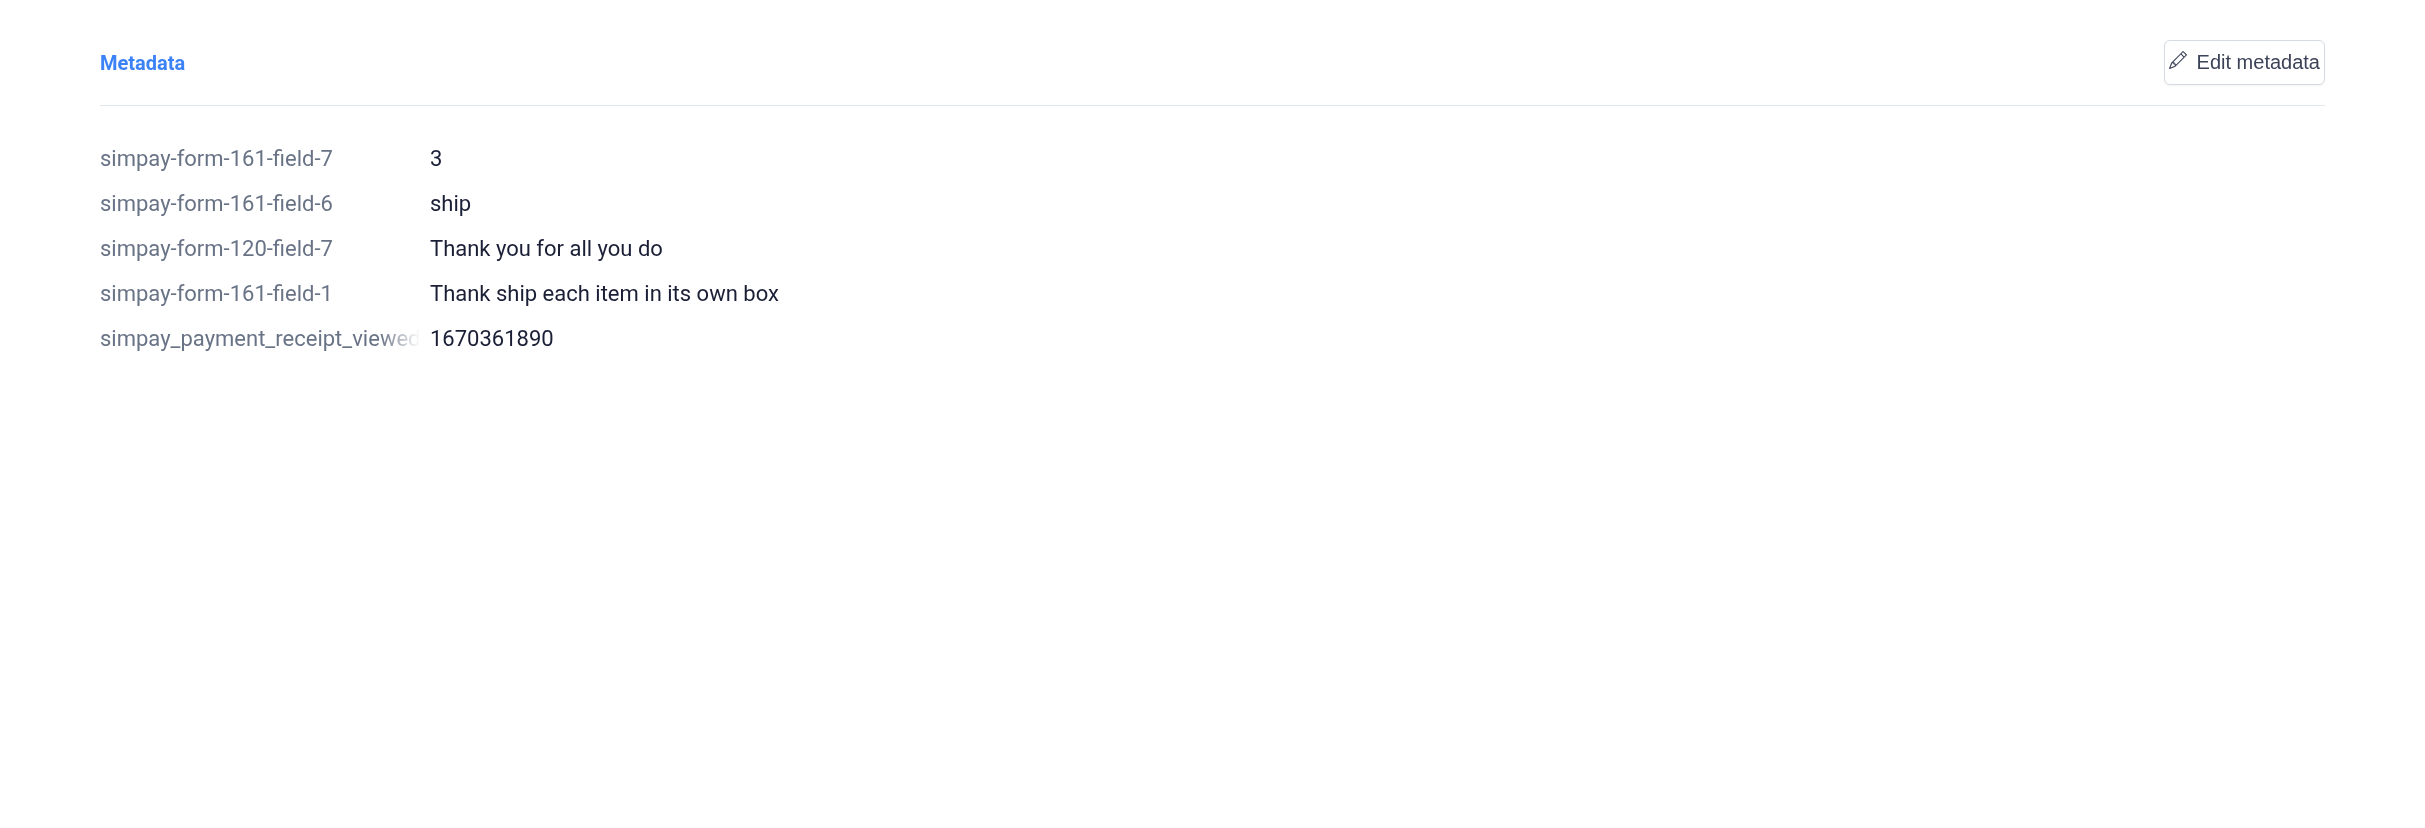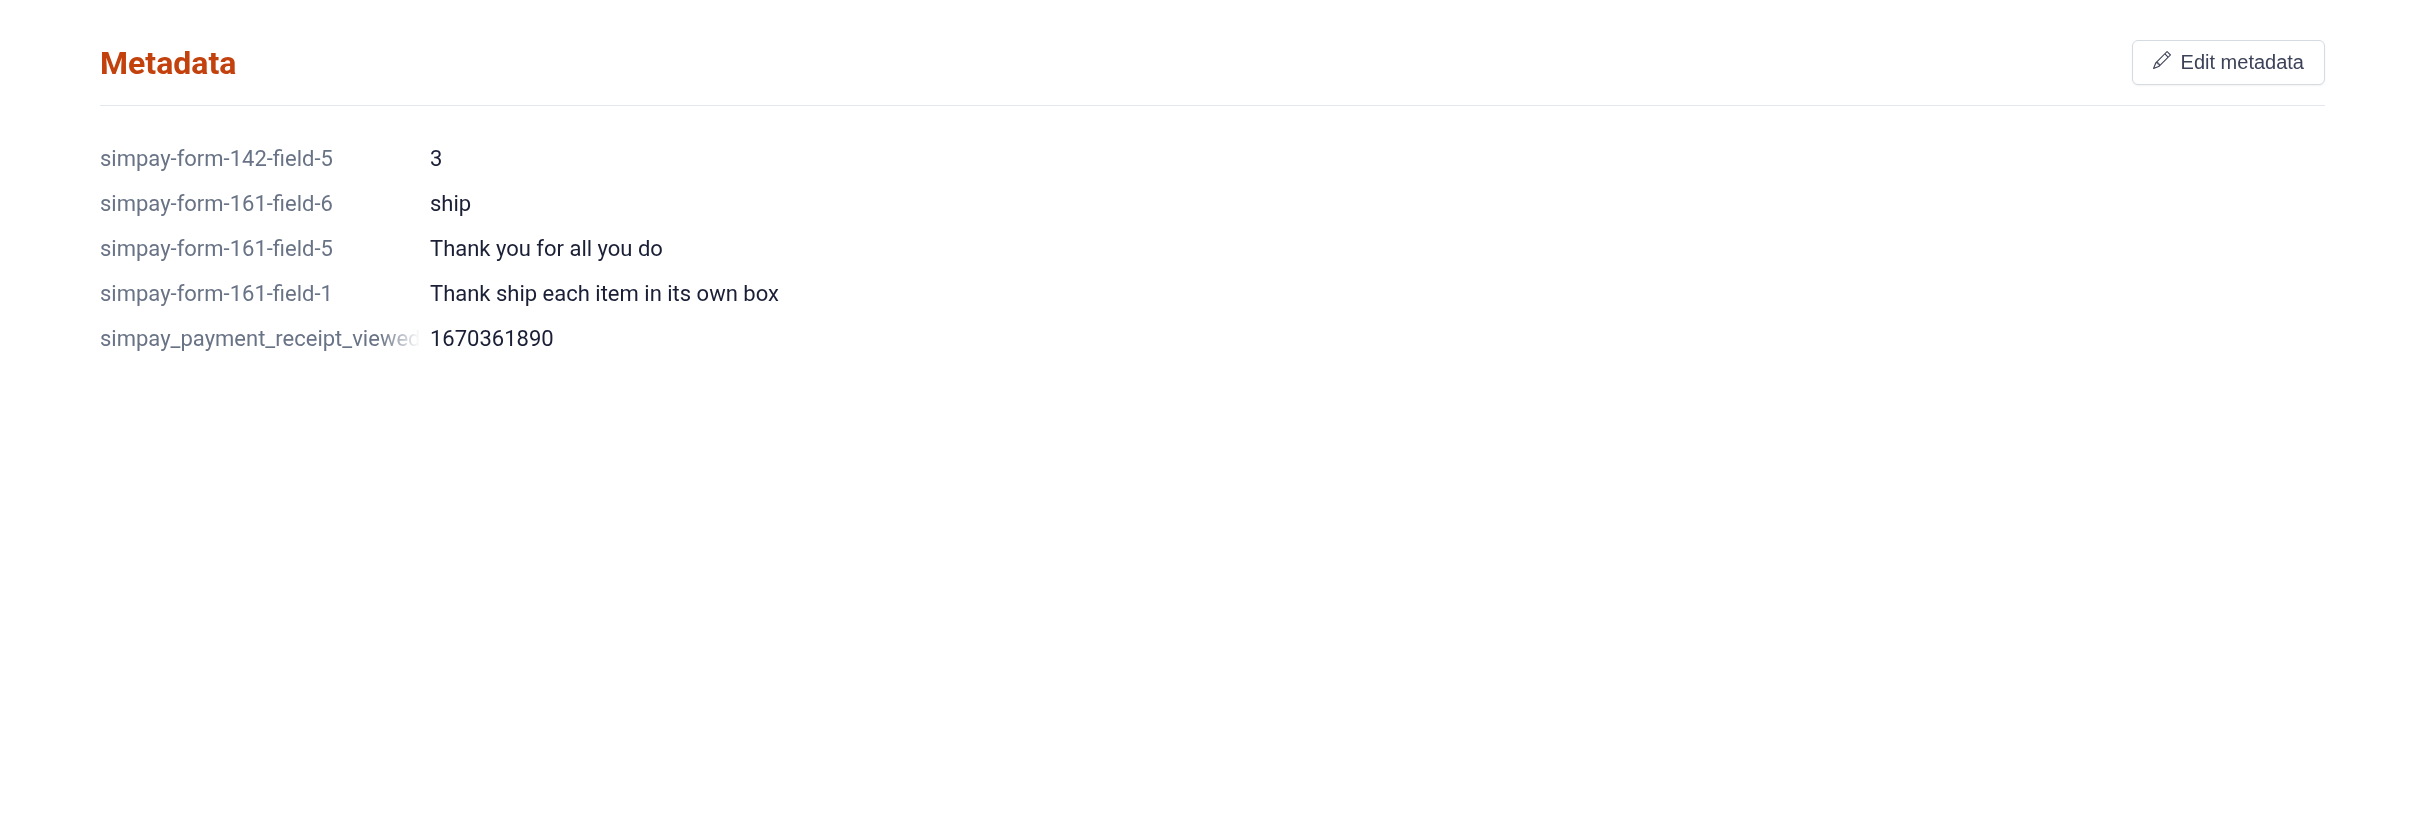--- a/index.html
+++ b/index.html
@@ -14,28 +14,28 @@
     }
     .header {
       display: flex;
       justify-content: space-between;
       align-items: center;
       padding-bottom: 20px;
       border-bottom: 1px solid #e3e8ee;
       margin-bottom: 30px;
     }
     .title {
-      font-size: 32px;
+      font-size: 20px;
       font-weight: 700;
-      color: #c2410c;
+      color: #3b82f6;
     }
     .edit-button {
       display: inline-flex;
       gap: 10px;
-      padding: 10px 20px;
+      padding: 10px 4px;
       background: #ffffff;
       border: 1px solid #d5dbe1;
       border-radius: 6px;
       font-size: 20px;
       font-weight: 500;
       color: #3c4257;
       cursor: pointer;
       box-shadow: 0 1px 2px rgba(0,0,0,0.05);
     }
     .edit-button svg {
@@ -89,29 +89,29 @@
       <svg viewBox="0 0 16 16">
           <path d="M12.146.146a.5.5 0 0 1 .708 0l3 3a.5.5 0 0 1 0 .708l-10 10a.5.5 0 0 1-.168.11l-5 2a.5.5 0 0 1-.65-.65l2-5a.5.5 0 0 1 .11-.168l10-10zM11.207 2.5 13.5 4.793 14.793 3.5 12.5 1.207 11.207 2.5zm1.586 3L10.5 3.207 4 9.707V10h.5a.5.5 0 0 1 .5.5v.5h.5a.5.5 0 0 1 .5.5v.5h.293l6.5-6.5zm-9.761 5.175-.106.106-1.528 3.821 3.821-1.528.106-.106A.5.5 0 0 1 5 12.5V12h-.5a.5.5 0 0 1-.5-.5V11h-.5a.5.5 0 0 1-.468-.325z"></path>
         </svg>
     </span>
     <span>Edit metadata</span>
   </button>
 </div>
 
 <div class="metadata-table" id="metadata-table">
 <div class="metadata-row">
-      <div class="metadata-key">simpay-form-142-field-5</div>
+      <div class="metadata-key">simpay-form-161-field-7</div>
       <div class="metadata-value">3</div>
     </div>
     <div class="metadata-row">
       <div class="metadata-key">simpay-form-161-field-6</div>
       <div class="metadata-value">ship</div>
     </div>
     <div class="metadata-row">
-      <div class="metadata-key">simpay-form-161-field-5</div>
+      <div class="metadata-key">simpay-form-120-field-7</div>
       <div class="metadata-value">Thank you for all you do</div>
     </div>
     <div class="metadata-row">
       <div class="metadata-key">simpay-form-161-field-1</div>
       <div class="metadata-value">Thank ship each item in its own box</div>
     </div>
     <div class="metadata-row">
       <div class="metadata-key truncated">simpay_payment_receipt_viewed</div>
       <div class="metadata-value">1670361890</div>
     </div>

